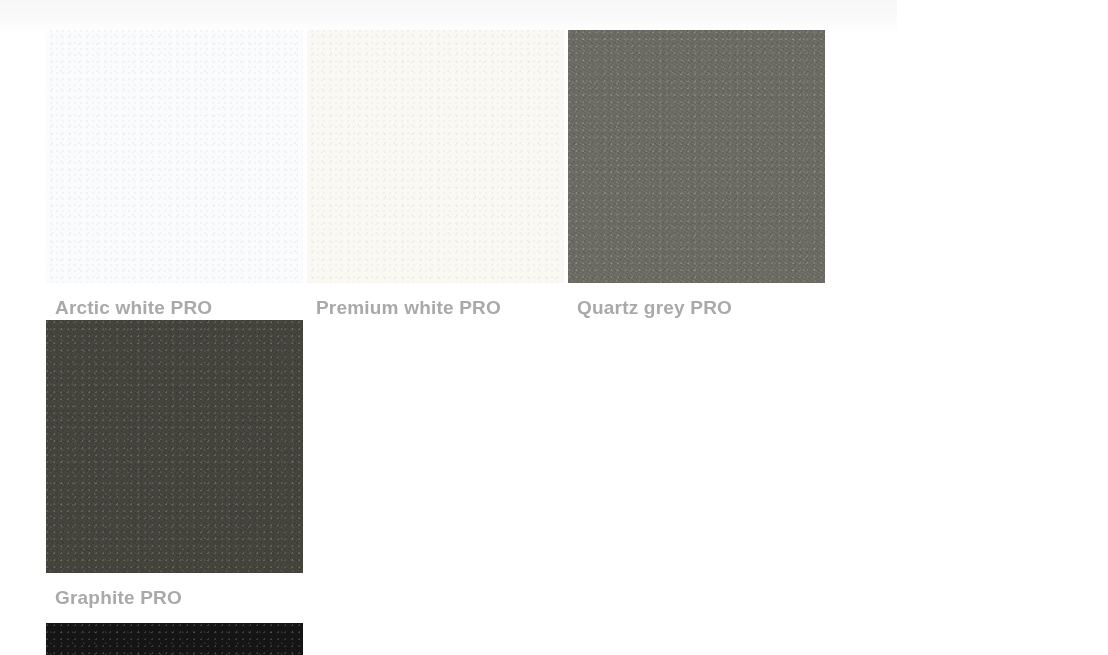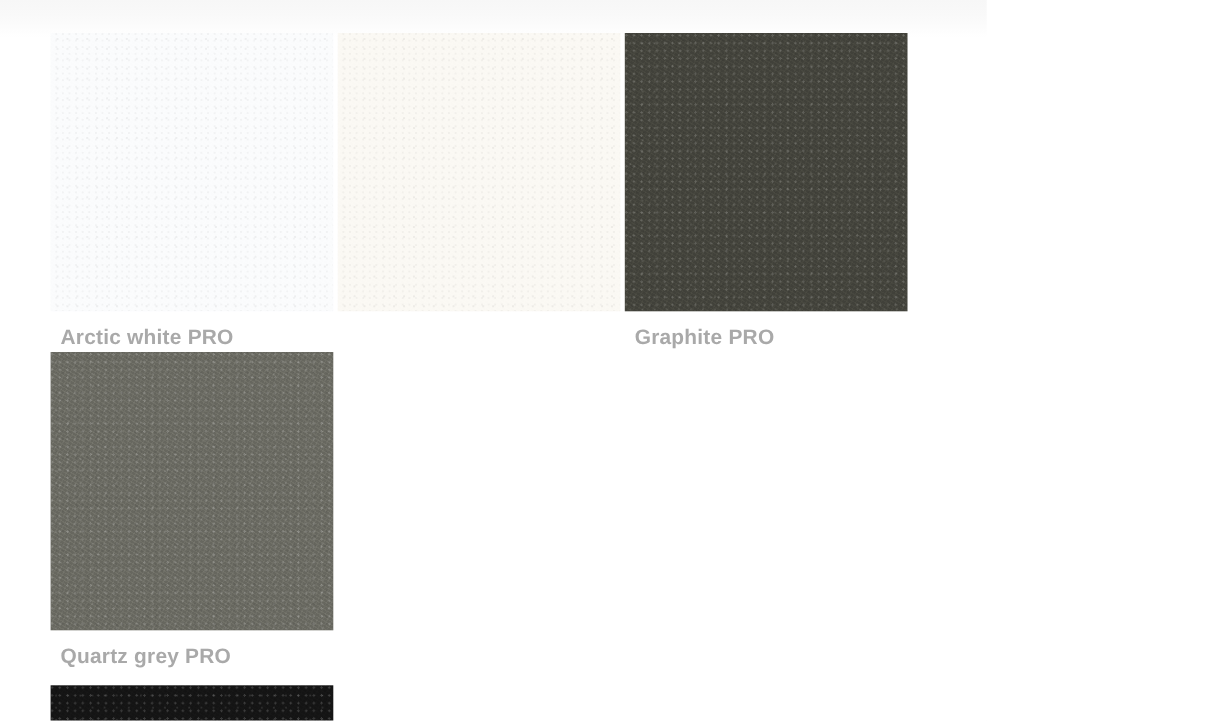--- a/index.html
+++ b/index.html
@@ -100,30 +100,31 @@
 
   <div class="swatch-grid">
 
     <div class="swatch-cell">
       <div class="swatch-chip light" style="background-color: rgb(251, 252, 253);"></div>
       <span class="swatch-label" style="color: rgb(169, 169, 169);">Arctic white PRO</span>
     </div>
 
     <div class="swatch-cell">
       <div class="swatch-chip light" style="background-color: rgb(251, 249, 244);"></div>
+      <span class="swatch-label" style="color: rgb(169, 169, 169);">Premium white PRO</span>
+    </div>
+
+    <div class="swatch-cell">
+      <div class="swatch-chip" style="background-color: rgb(109, 109, 101);"></div>
+      <span class="swatch-label" style="color: rgb(169, 169, 169);">Quartz grey PRO</span>
     </div>
 
     <div class="swatch-cell">
       <div class="swatch-chip" style="background-color: rgb(69, 69, 61);"></div>
       <span class="swatch-label" style="color: rgb(169, 169, 169);">Graphite PRO</span>
-    </div>
-
-    <div class="swatch-cell">
-      <div class="swatch-chip" style="background-color: rgb(109, 109, 101);"></div>
-      <span class="swatch-label" style="color: rgb(169, 169, 169);">Quartz grey PRO</span>
     </div>
 
     <div class="row-spacer"></div>
 
     <div class="swatch-cell">
       <div class="swatch-chip" style="background-color: rgb(21, 21, 21);"></div>
 
     </div>
 
   </div>

